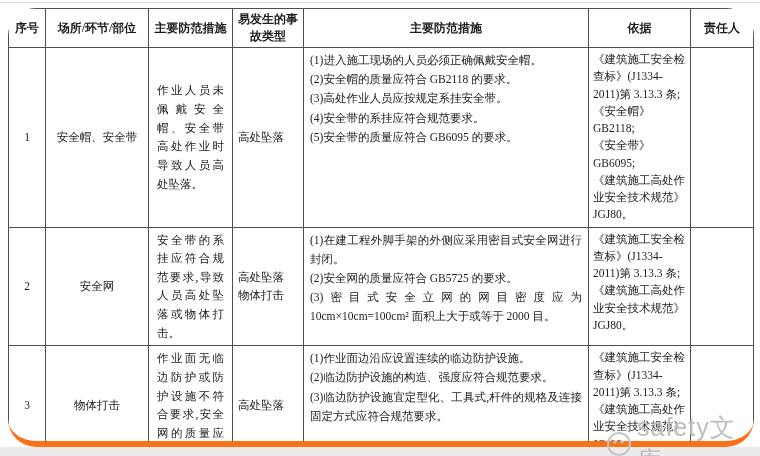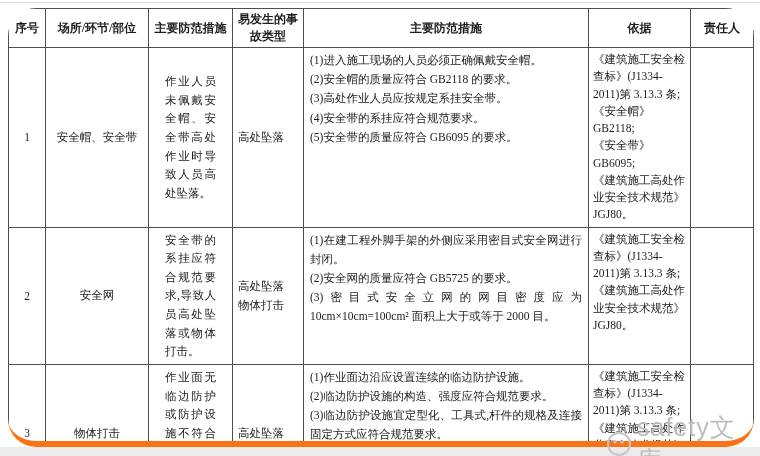--- a/index.html
+++ b/index.html
@@ -18,21 +18,21 @@
   table{border-collapse:collapse;table-layout:fixed;width:745px;}
   th,td{border:1px solid #4f4f4f;font-size:11.5px;padding:2px 5px;box-sizing:border-box;}
   th{font-weight:bold;text-align:center;vertical-align:middle;font-size:12px;padding:2px 2px;}
   tr.header-row{height:33px;}
   tr.row-1{height:135px;}
   tr.row-2{height:102px;}
   tr.row-3{height:96px;}
   td.center{text-align:center;vertical-align:middle;}
   td.hazard{
     text-align:justify;vertical-align:middle;white-space:pre-line;
-    line-height:1.62;padding:3px 16px;
+    line-height:1.62;padding:3px 8px;
   }
   td.accident{text-align:left;vertical-align:middle;white-space:pre-line;line-height:1.6;}
   td.measures{
     text-align:justify;vertical-align:top;white-space:pre-line;
     line-height:1.67;padding:3px 6px;
   }
   td.basis{
     text-align:left;vertical-align:top;white-space:pre-line;
     line-height:1.5;padding:3px 4px;
   }

